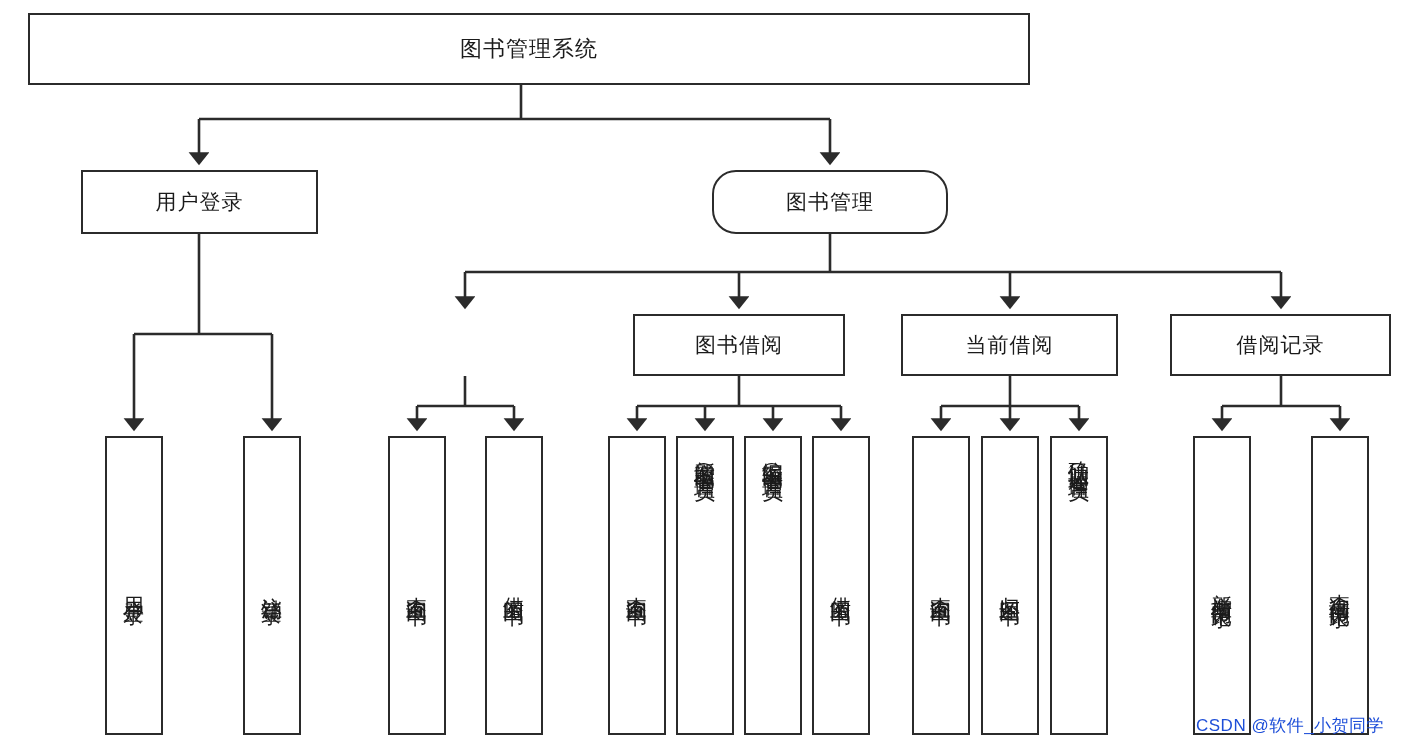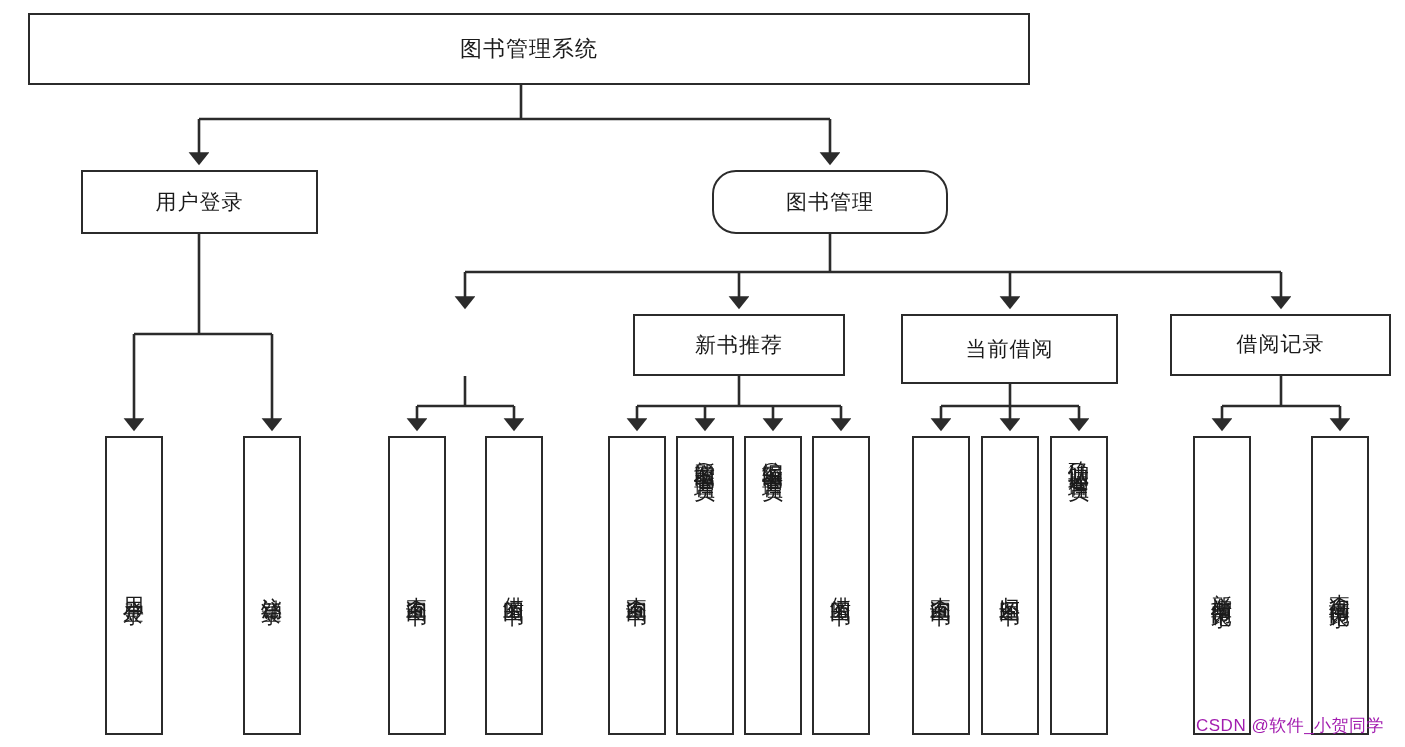--- a/index.html
+++ b/index.html
@@ -64,21 +64,21 @@
   }
   .node.vertical.center-text {
     align-items: center;
     padding-top: 0;
   }
   .watermark {
     position: absolute;
     left: 1196px;
     top: 714px;
     font-size: 17px;
-    color: #a21caf;
+    color: #1d4ed8;
     letter-spacing: 0.5px;
     white-space: nowrap;
   }
 </style>
 </head>
 <body>
 
 <div id="canvas">
 
   <svg class="edges" viewBox="0 0 1405 747">
@@ -138,28 +138,28 @@
   <div class="node horizontal" style="left:81px; top:170px; width:237px; height:64px;">
     <span class="label">用户登录</span>
   </div>
 
   <div class="node horizontal" style="left:712px; top:170px; width:236px; height:64px;border-radius:24px;">
     <span class="label">图书管理</span>
   </div>
 
 
   <div class="node horizontal" style="left:633px; top:314px; width:212px; height:62px;">
-    <span class="label">新书推荐</span>
-  </div>
-
-  <div class="node horizontal" style="left:901px; top:314px; width:217px; height:70px;">
+    <span class="label">图书借阅</span>
+  </div>
+
+  <div class="node horizontal" style="left:901px; top:314px; width:217px; height:62px;">
     <span class="label">当前借阅</span>
   </div>
 
-  <div class="node horizontal" style="left:1170px; top:314px; width:221px; height:62px;font-family:Liberation Serif, serif;">
+  <div class="node horizontal" style="left:1170px; top:314px; width:221px; height:62px;">
     <span class="label">借阅记录</span>
   </div>
 
   <div class="node vertical center-text" style="left:105px; top:436px; width:58px; height:299px;">
     <span class="label">用户登录</span>
   </div>
 
   <div class="node vertical center-text" style="left:243px; top:436px; width:58px; height:299px;">
     <span class="label">注销登录</span>
   </div>

